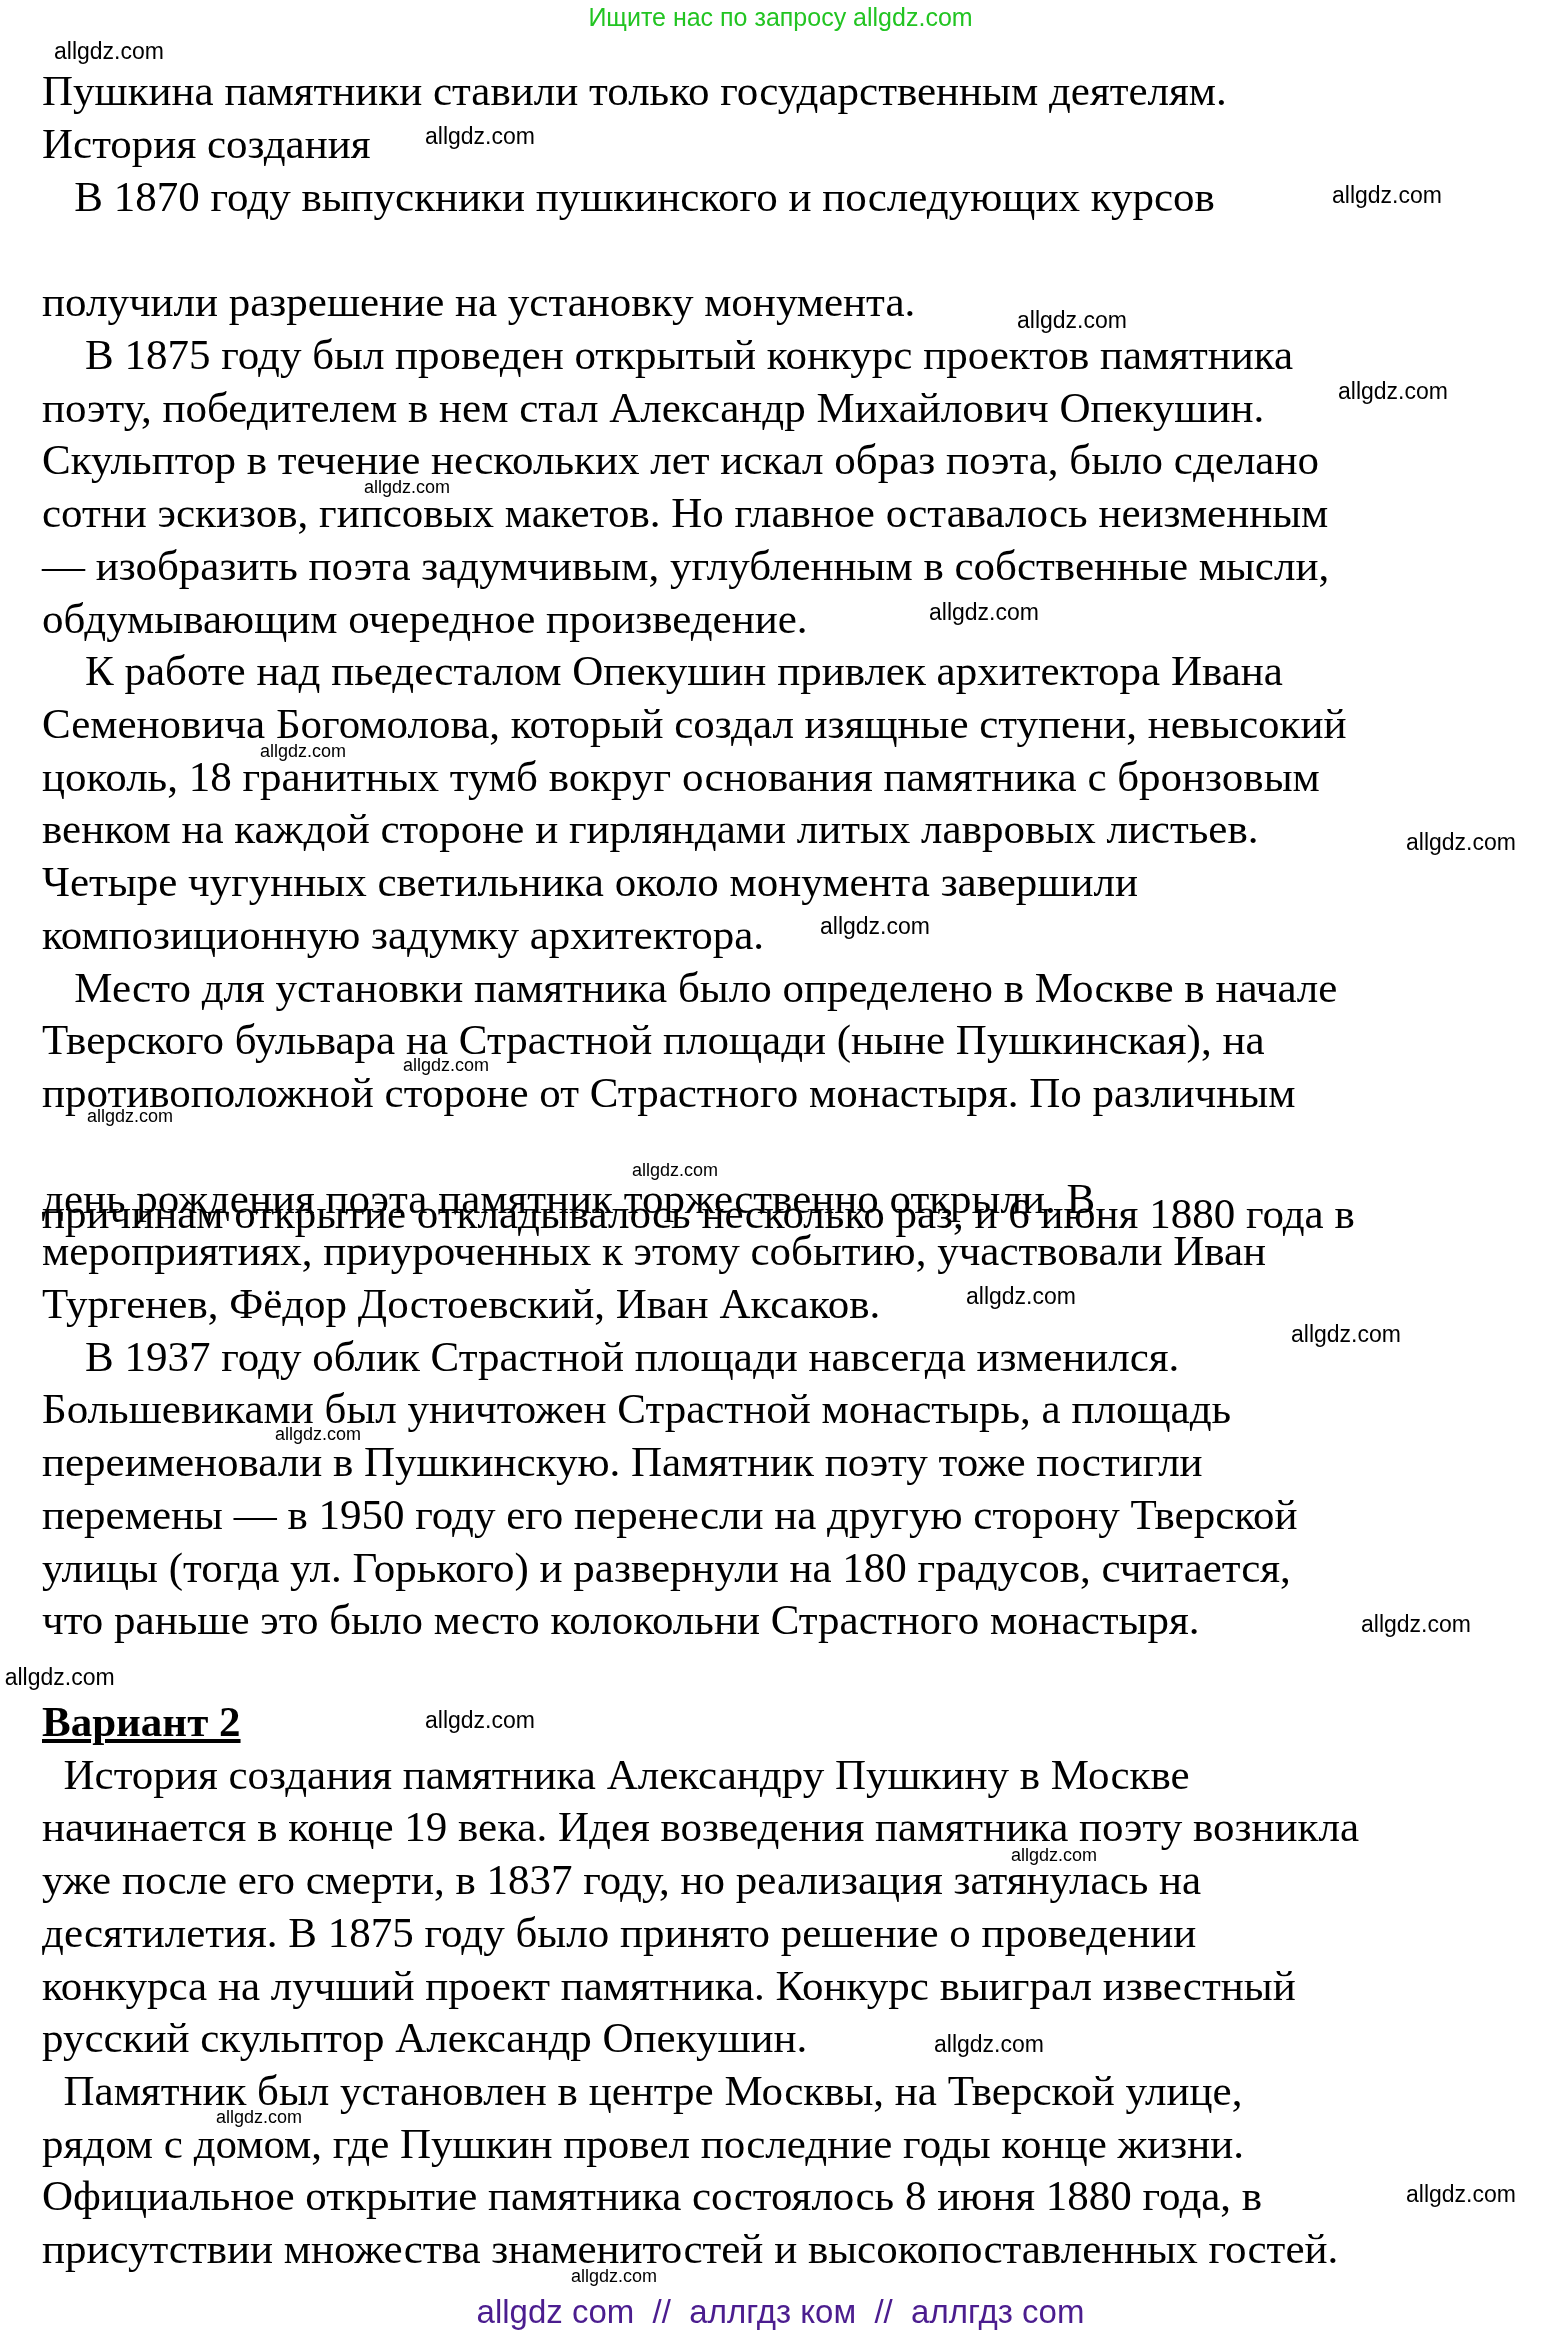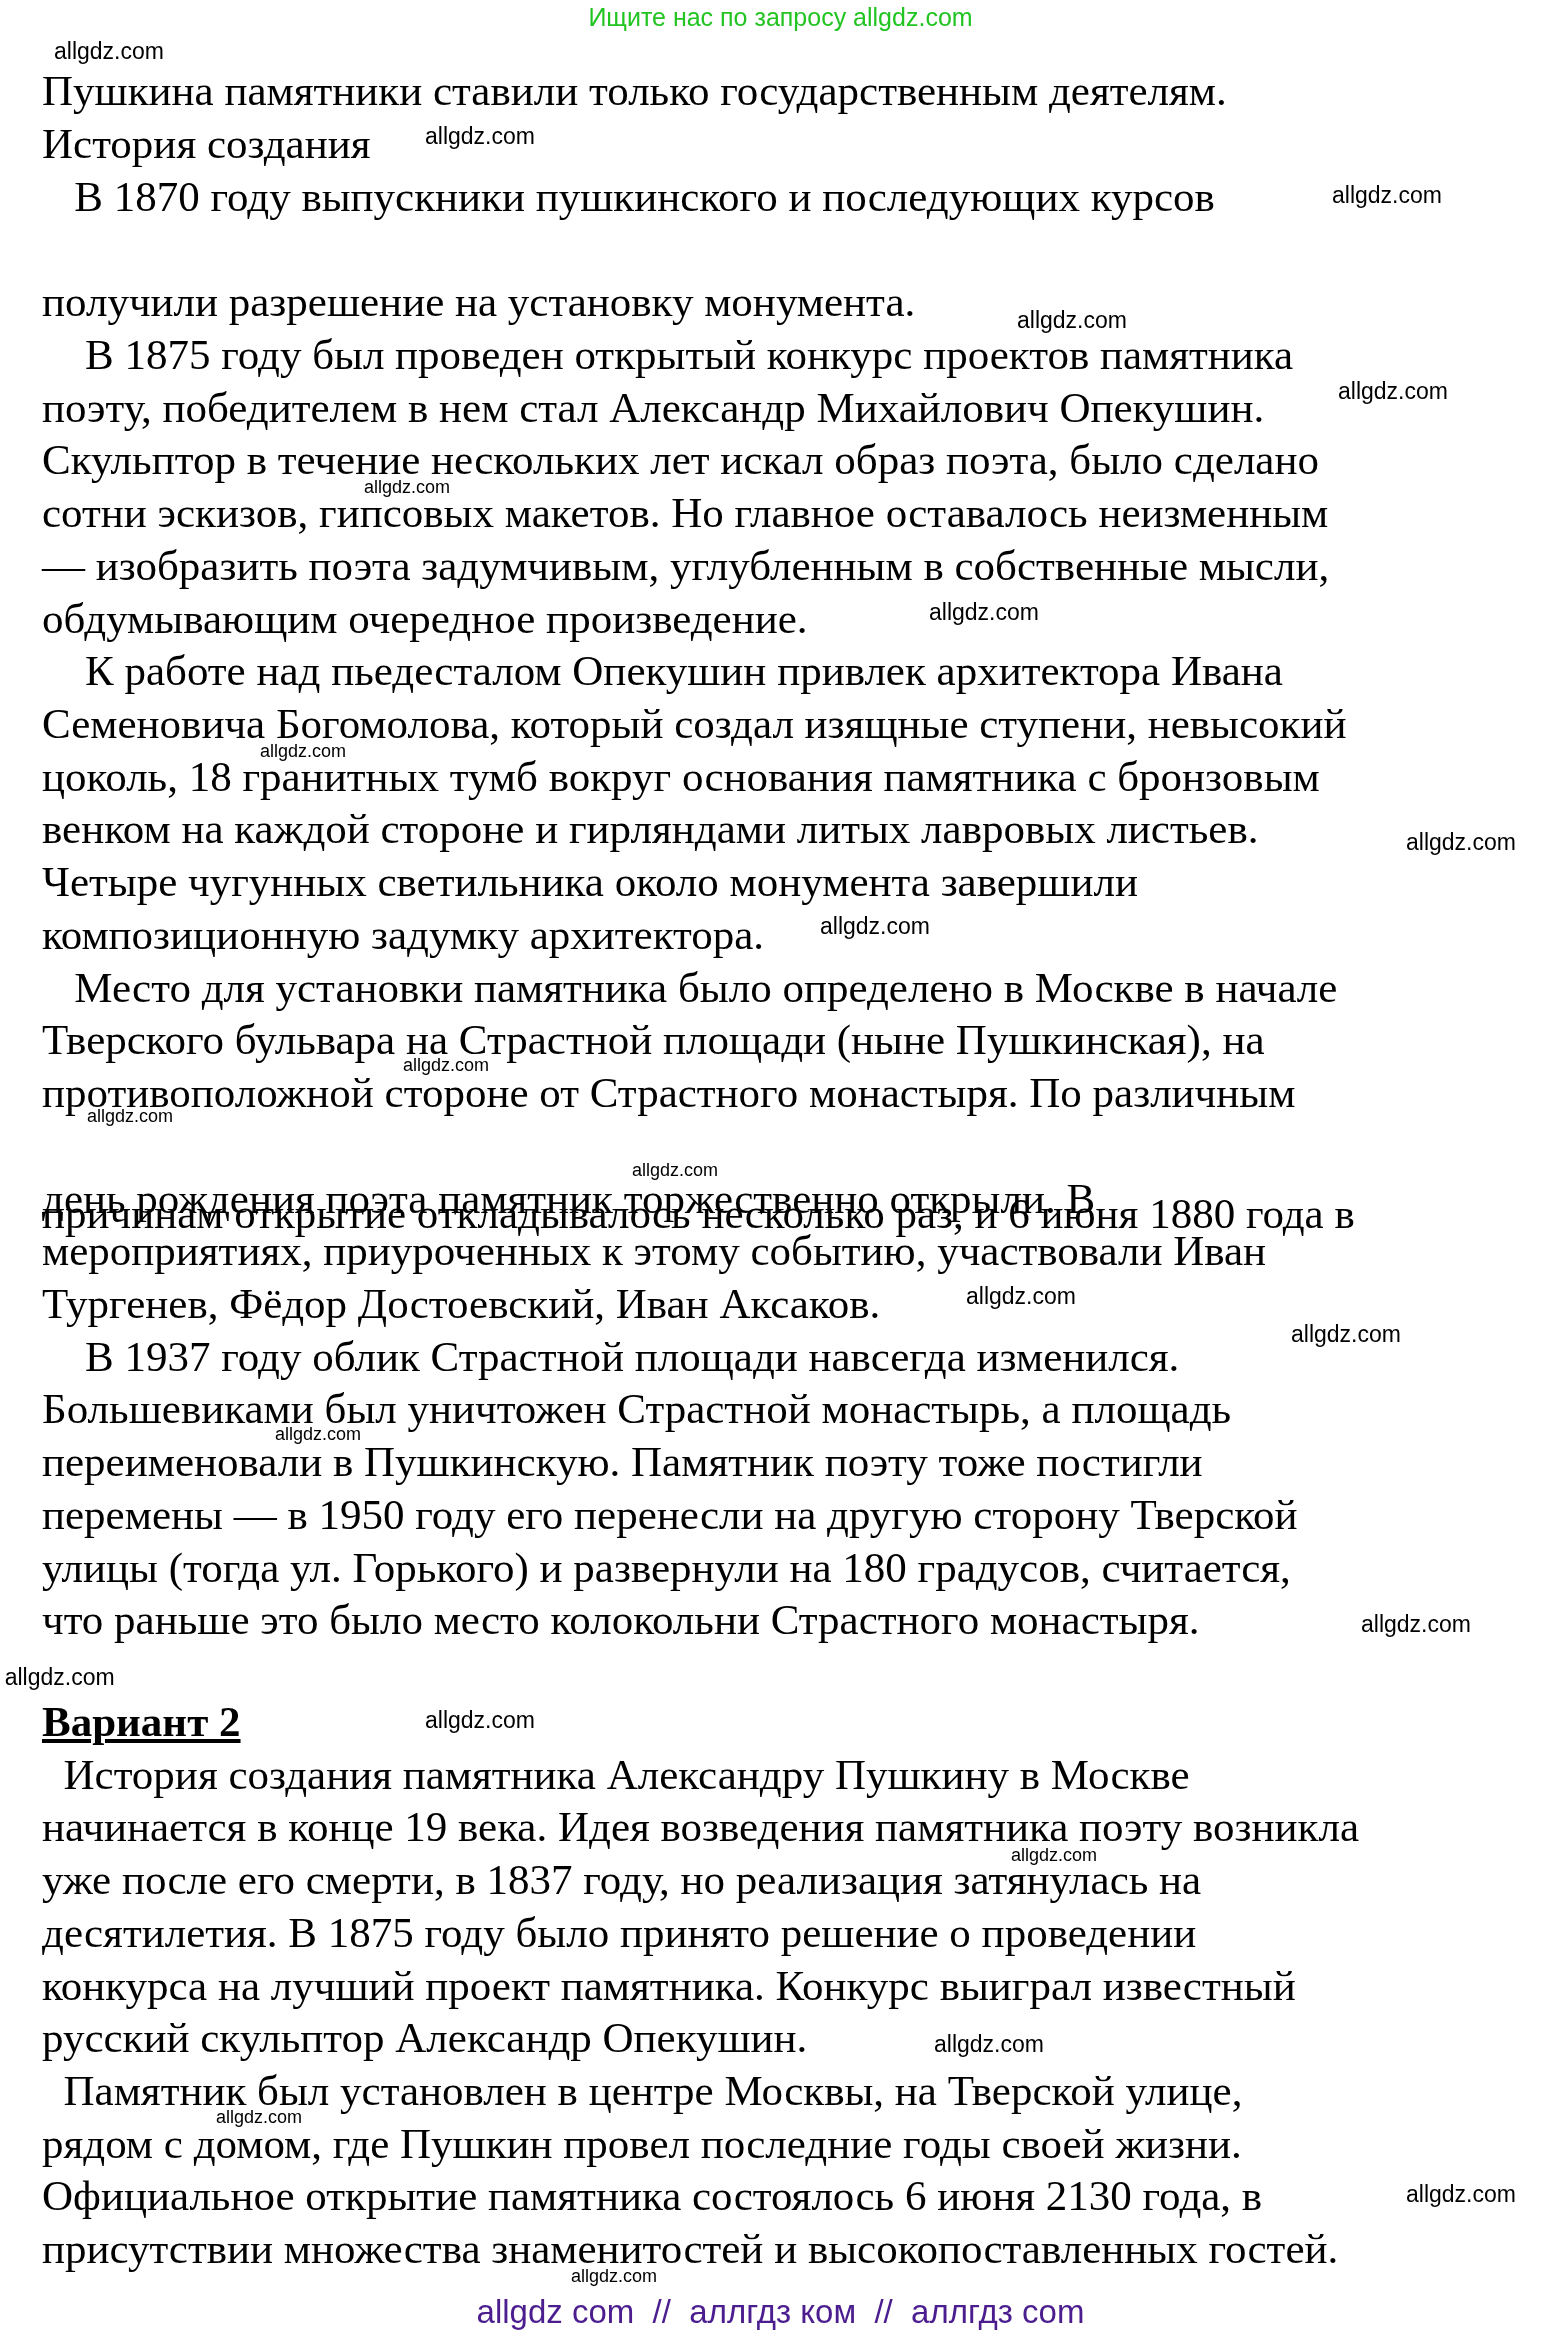--- a/index.html
+++ b/index.html
@@ -66,22 +66,22 @@
   <div class="line" style="top:1594px">что раньше это было место колокольни Страстного монастыря.</div>
 
   <div class="line heading" style="top:1696px">Вариант 2</div>
   <div class="line" style="top:1749px;white-space:pre">  История создания памятника Александру Пушкину в Москве</div>
   <div class="line" style="top:1801px">начинается в конце 19 века. Идея возведения памятника поэту возникла</div>
   <div class="line" style="top:1854px">уже после его смерти, в 1837 году, но реализация затянулась на</div>
   <div class="line" style="top:1907px">десятилетия. В 1875 году было принято решение о проведении</div>
   <div class="line" style="top:1960px">конкурса на лучший проект памятника. Конкурс выиграл известный</div>
   <div class="line" style="top:2012px">русский скульптор Александр Опекушин.</div>
   <div class="line" style="top:2065px;white-space:pre">  Памятник был установлен в центре Москвы, на Тверской улице,</div>
-  <div class="line" style="top:2118px">рядом с домом, где Пушкин провел последние годы своей жизни.</div>
-  <div class="line" style="top:2170px">Официальное открытие памятника состоялось 6 июня 2130 года, в</div>
+  <div class="line" style="top:2118px">рядом с домом, где Пушкин провел последние годы конце жизни.</div>
+  <div class="line" style="top:2170px">Официальное открытие памятника состоялось 8 июня 1880 года, в</div>
   <div class="line" style="top:2223px">присутствии множества знаменитостей и высокопоставленных гостей.</div>
 
   <div class="wm" style="left:54px;top:39px">allgdz.com</div>
   <div class="wm" style="left:425px;top:124px">allgdz.com</div>
   <div class="wm" style="left:1332px;top:183px">allgdz.com</div>
   <div class="wm" style="left:1017px;top:308px">allgdz.com</div>
   <div class="wm" style="left:1338px;top:379px">allgdz.com</div>
   <div class="wm small" style="left:364px;top:477px">allgdz.com</div>
   <div class="wm" style="left:929px;top:600px">allgdz.com</div>
   <div class="wm small" style="left:260px;top:741px">allgdz.com</div>

